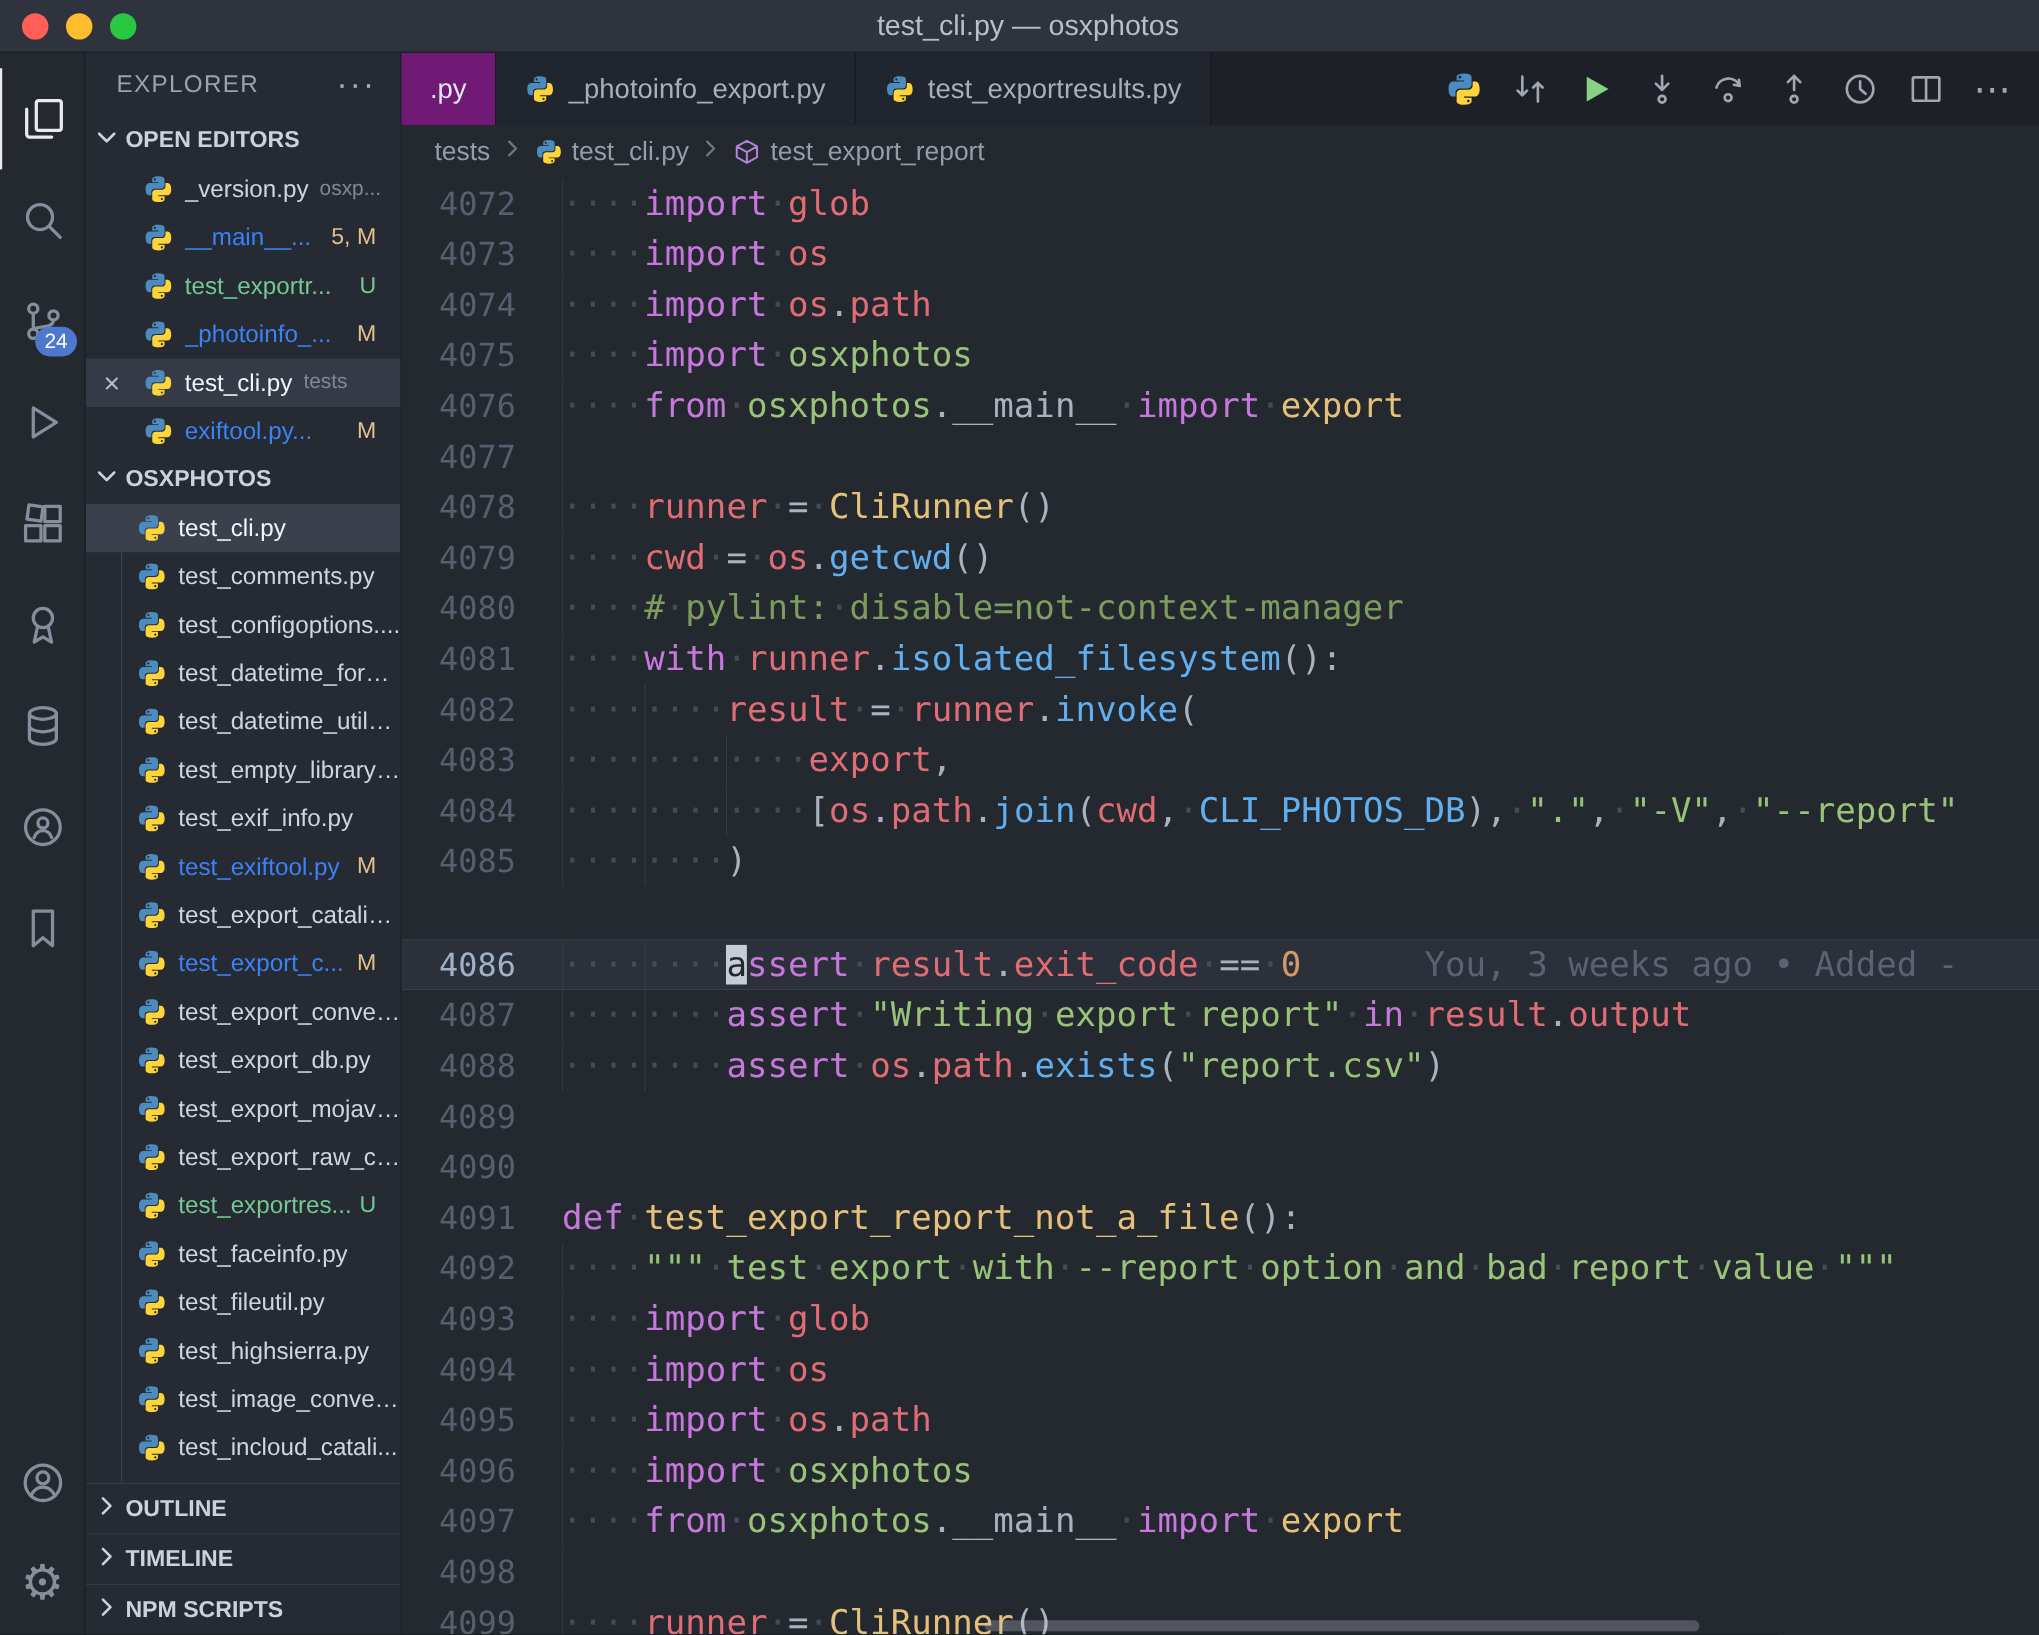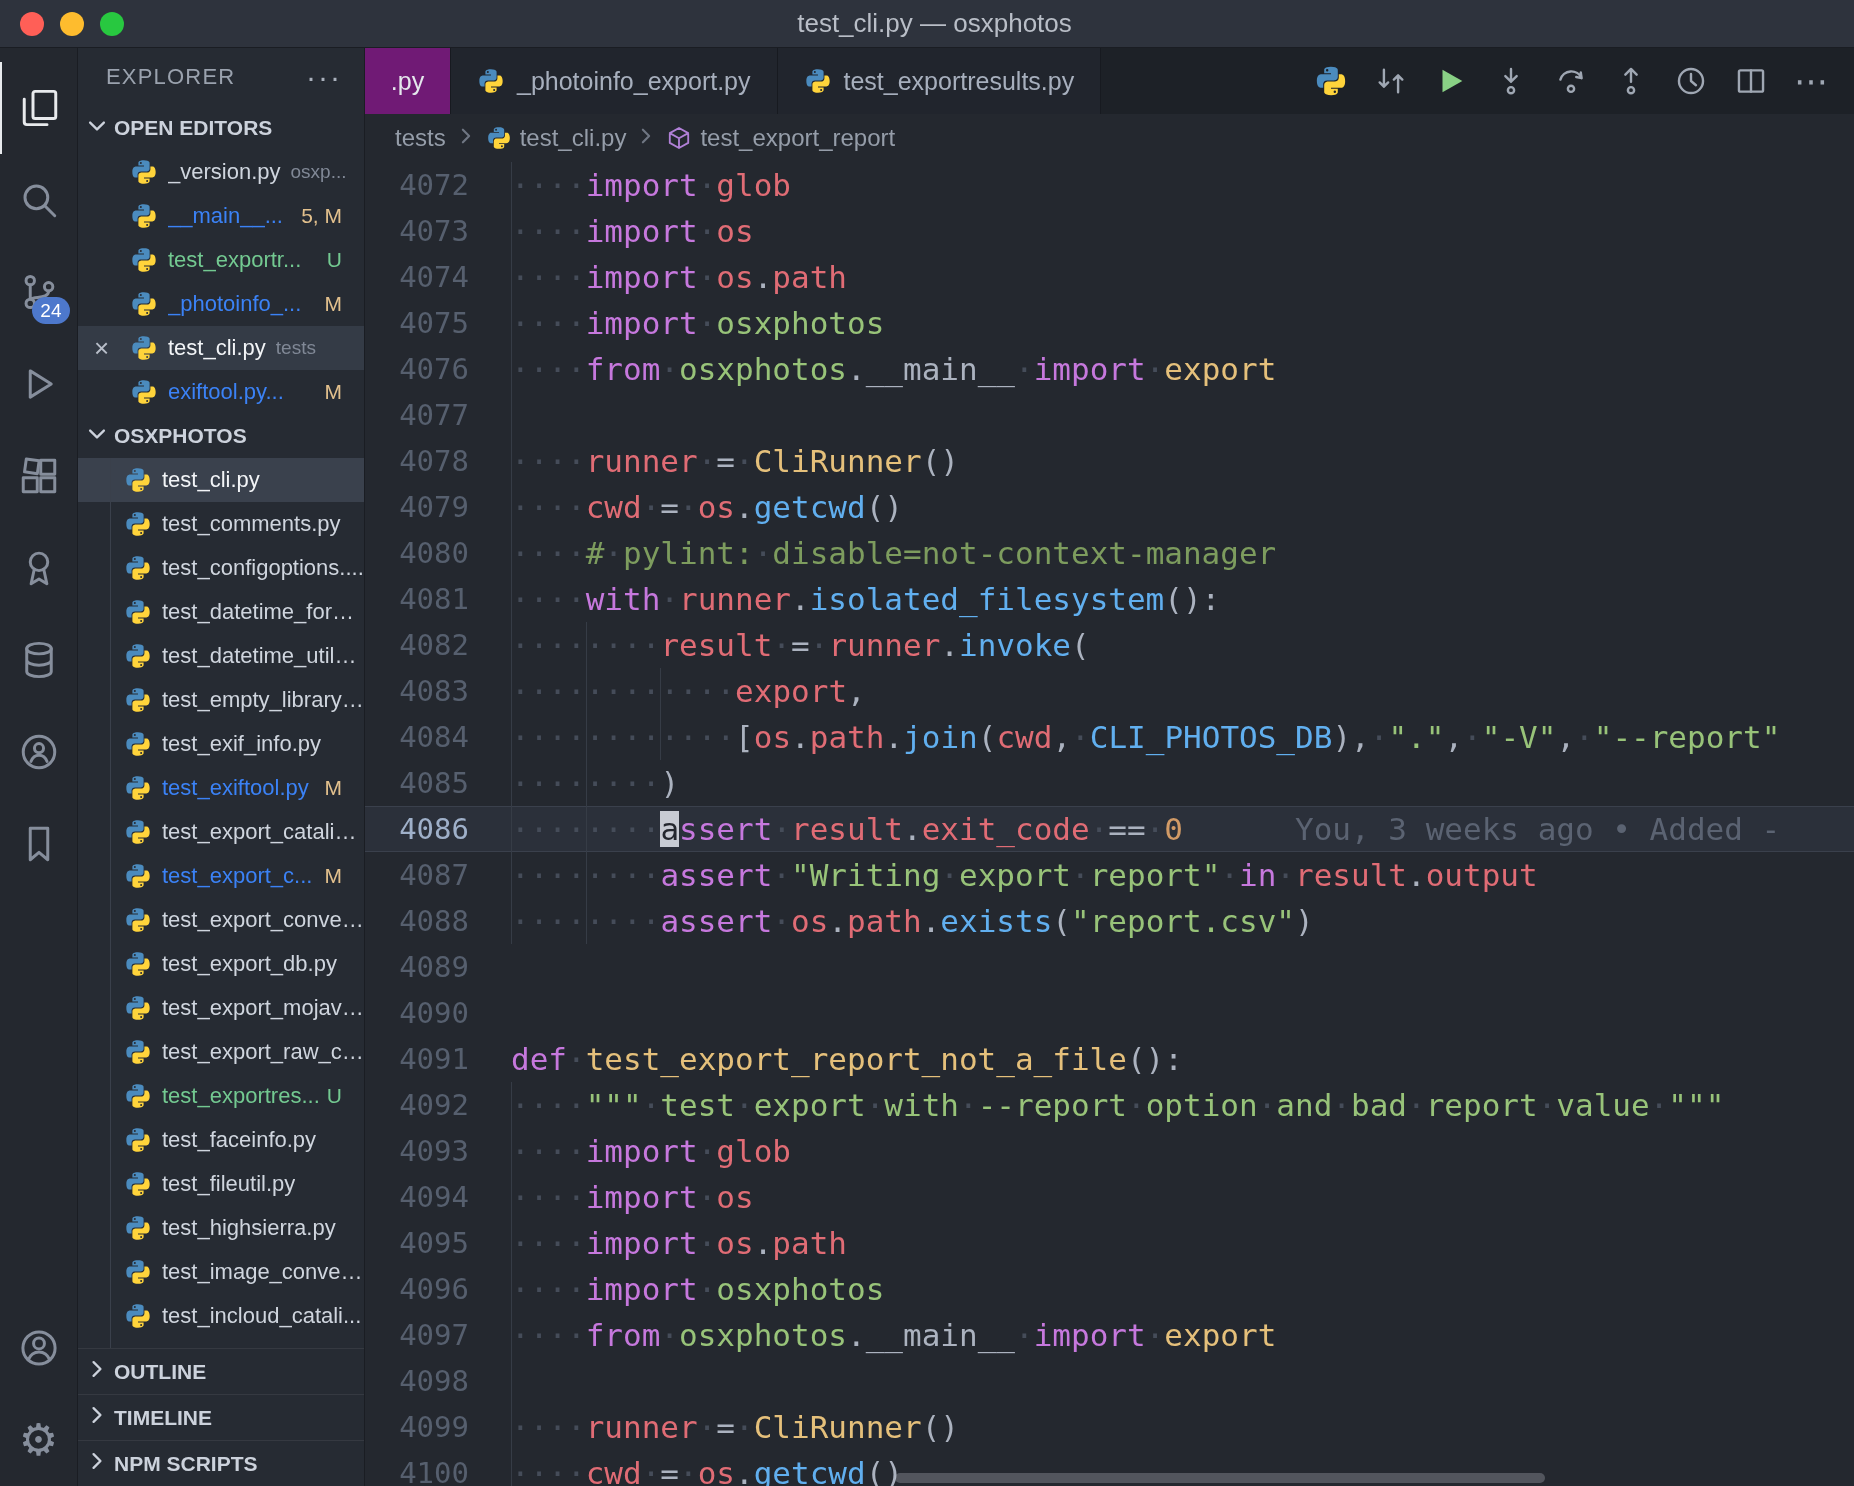--- a/index.html
+++ b/index.html
@@ -75,21 +75,21 @@
   .breadcrumbs { height:48px; flex:0 0 48px; display:flex; align-items:center; gap:10px;
                  padding-left:30px; color:#959da9; font-size:24px; background:#24282f; }
   .bc-item { display:flex; align-items:center; gap:8px; cursor:pointer; }
   .bc-sep svg { width:20px; height:20px; color:#6f7683; }
   .bc-item svg { width:26px; height:26px; }
 
   
   .codearea { flex:1; min-height:0; overflow:hidden; position:relative;
               font-family:"DejaVu Sans Mono", monospace; }
   .cl { display:flex; height:46px; line-height:46px; white-space:pre; }
-  .cl.current { background:#2b303a; box-shadow:inset 0 1px 0 #3a404c, inset 0 -1px 0 #3a404c; }
+  .cl.current { background:#2b303a; box-shadow:inset 0 1px 0 #3a404c, inset 0 -1px 0 #3a404c;margin-top:48px; }
   .lnum { flex:0 0 146px; text-align:right; padding-right:42px; color:#565f6e; font-size:29px; }
   .cl.current .lnum { color:#9fb0c9; }
   .ltext { position:relative; flex:1; overflow:hidden; font-size:31px; }
   .guide { position:absolute; top:0; bottom:0; width:1px; background:#363c46; }
   .tok.k{color:#c678dd;text-align:center;} .tok.v{color:#e06c75;} .tok.f{color:#61afef;margin-top:28px;} .tok.c{color:#e5c07b;}
   .tok.s{color:#98c379;} .tok.n{color:#d19a66;} .tok.m{color:#7d9c5e;margin-top:36px;} .tok.g{color:#98c379;}
   .tok.d{color:#abb2bf;} .tok.C{color:#61afef;}
   .tok.cur{background:#c8ccd4;color:#23272e;}
   .tok.bl{color:#5b6372;}
   .ws{color:#454c59;}

